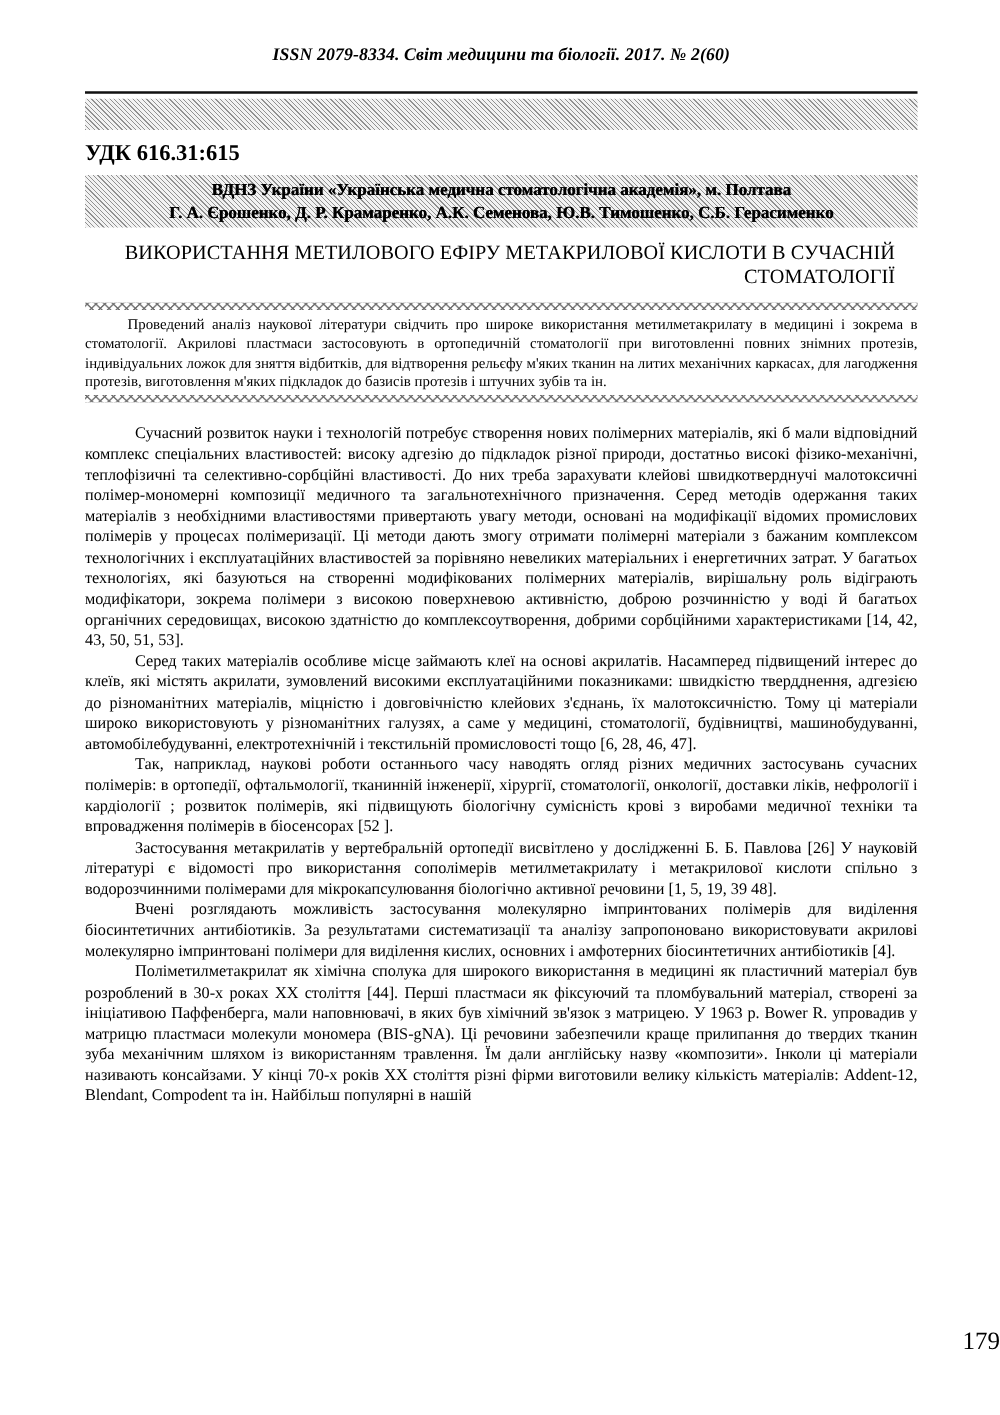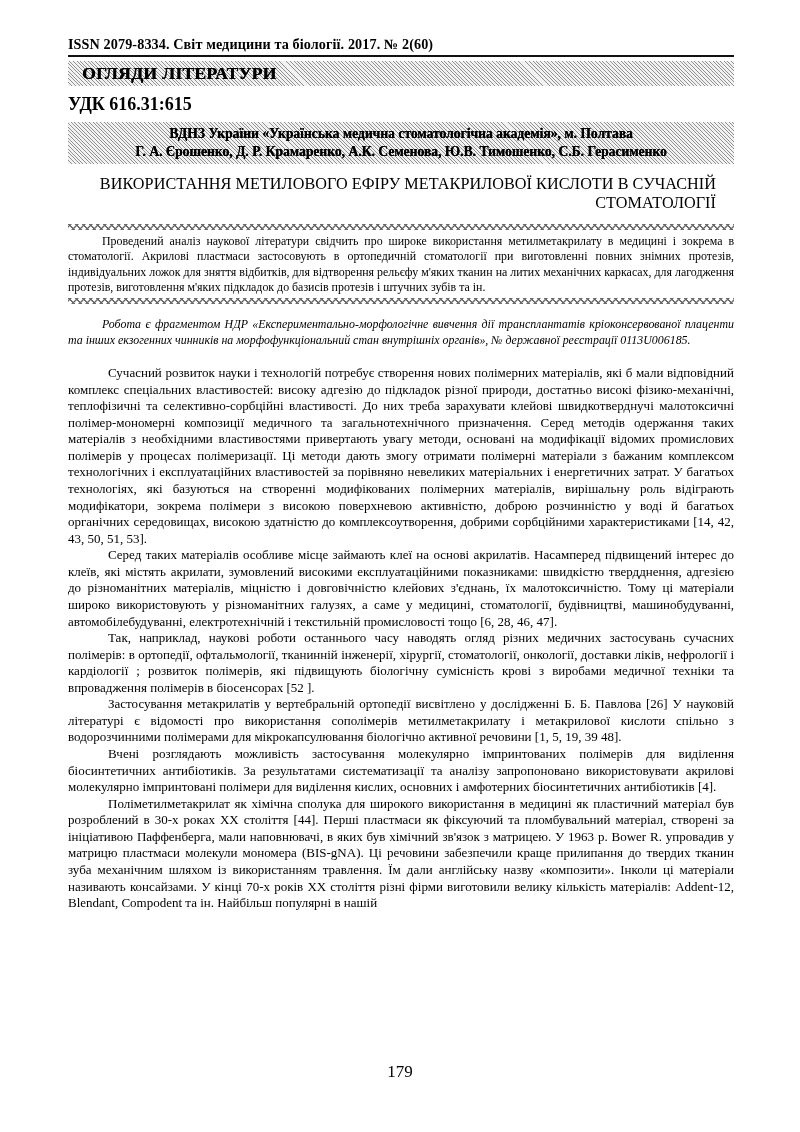--- a/index.html
+++ b/index.html
@@ -22,25 +22,26 @@
 
   .content {
     position: absolute;
     left: 68px;
     top: 36px;
     width: 666px;
   }
 
   
   .running-head {
-    text-align: left;
+    text-align: center;
+    font-style: italic;
     font-weight: bold;
     font-size: 14.2px;
     letter-spacing: 0.1px;
-    padding-bottom: 2px;
+    padding-bottom: 20px;
     white-space: nowrap;
   }
 
   .rule-thick {
     border-top: 2.2px solid #111;
     margin-bottom: 4px;
   }
 
   
   .hatch {
@@ -159,56 +160,54 @@
     margin: 0;
     text-indent: 40px;
   }
 
   
   .folio {
     position: absolute;
     left: 0;
     right: 0;
     top: 1062px;
-    text-align: center;
-    font-size: 17px;
+    text-align: right;
+    font-size: 20px;
   }
 </style>
 </head>
 <body>
 
 <div class="page">
 
   <div class="content">
 
     <div class="running-head">ISSN 2079-8334. Світ медицини та біології. 2017. № 2(60)</div>
     <div class="rule-thick"></div>
 
     <div class="section-band hatch">
-      <span>ОГЛЯДИ ЛІТЕРАТУРИ</span>
     </div>
 
     <div class="udc">УДК 616.31:615</div>
 
     <div class="authors-band hatch">
       <div>ВДНЗ України «Українська медична стоматологічна академія», м. Полтава</div>
       <div>Г. А. Єрошенко, Д. Р. Крамаренко, А.К. Семенова, Ю.В. Тимошенко, С.Б. Герасименко</div>
     </div>
 
     <div class="doc-title">ВИКОРИСТАННЯ МЕТИЛОВОГО ЕФІРУ МЕТАКРИЛОВОЇ КИСЛОТИ В СУЧАСНІЙ СТОМАТОЛОГІЇ</div>
 
     <div class="zigzag"></div>
 
     <div class="abstract">
       <p>Проведений аналіз наукової літератури свідчить про широке використання метилметакрилату в медицині і зокрема в стоматології. Акрилові пластмаси застосовують в ортопедичній стоматології при виготовленні повних знімних протезів, індивідуальних ложок для зняття відбитків, для відтворення рельєфу м'яких тканин на литих механічних каркасах, для лагодження протезів, виготовлення м'яких підкладок до базисів протезів і штучних зубів та ін.</p>
     </div>
 
     <div class="zigzag"></div>
 
-    <div class="note">Робота є фрагментом НДР «Експериментально-морфологічне вивчення дії трансплантатів кріоконсервованої плаценти та інших екзогенних чинників на морфофункціональний стан внутрішніх органів», № державної реєстрації 0113U006185.</div>
 
     <div class="body">
       <p>Сучасний розвиток науки і технологій потребує створення нових полімерних матеріалів, які б мали відповідний комплекс спеціальних властивостей: високу адгезію до підкладок різної природи, достатньо високі фізико-механічні, теплофізичні та селективно-сорбційні властивості. До них треба зарахувати клейові швидкотверднучі малотоксичні полімер-мономерні композиції медичного та загальнотехнічного призначення. Серед методів одержання таких матеріалів з необхідними властивостями привертають увагу методи, основані на модифікації відомих промислових полімерів у процесах полімеризації. Ці методи дають змогу отримати полімерні матеріали з бажаним комплексом технологічних і експлуатаційних властивостей за порівняно невеликих матеріальних і енергетичних затрат. У багатьох технологіях, які базуються на створенні модифікованих полімерних матеріалів, вирішальну роль відіграють модифікатори, зокрема полімери з високою поверхневою активністю, доброю розчинністю у воді й багатьох органічних середовищах, високою здатністю до комплексоутворення, добрими сорбційними характеристиками [14, 42, 43, 50, 51, 53].</p>
       <p>Серед таких матеріалів особливе місце займають клеї на основі акрилатів. Насамперед підвищений інтерес до клеїв, які містять акрилати, зумовлений високими експлуатаційними показниками: швидкістю твердднення, адгезією до різноманітних матеріалів, міцністю і довговічністю клейових з'єднань, їх малотоксичністю. Тому ці матеріали широко використовують у різноманітних галузях, а саме у медицині, стоматології, будівництві, машинобудуванні, автомобілебудуванні, електротехнічній і текстильній промисловості тощо [6, 28, 46, 47].</p>
       <p>Так, наприклад, наукові роботи останнього часу наводять огляд різних медичних застосувань сучасних полімерів: в ортопедії, офтальмології, тканинній інженерії, хірургії, стоматології, онкології, доставки ліків, нефрології і кардіології ; розвиток полімерів, які підвищують біологічну сумісність крові з виробами медичної техніки та впровадження полімерів в біосенсорах [52 ].</p>
       <p>Застосування метакрилатів у вертебральній ортопедії висвітлено у дослідженні Б. Б. Павлова [26] У науковій літературі є відомості про використання сополімерів метилметакрилату і метакрилової кислоти спільно з водорозчинними полімерами для мікрокапсулювання біологічно активної речовини [1, 5, 19, 39 48].</p>
       <p>Вчені розглядають можливість застосування молекулярно імпринтованих полімерів для виділення біосинтетичних антибіотиків. За результатами систематизації та аналізу запропоновано використовувати акрилові молекулярно імпринтовані полімери для виділення кислих, основних і амфотерних біосинтетичних антибіотиків [4].</p>
       <p>Поліметилметакрилат як хімічна сполука для широкого використання в медицині як пластичний матеріал був розроблений в 30-х роках ХХ століття [44]. Перші пластмаси як фіксуючий та пломбувальний матеріал, створені за ініціативою Паффенберга, мали наповнювачі, в яких був хімічний зв'язок з матрицею. У 1963 р. Bower R. упровадив у матрицю пластмаси молекули мономера (BIS-gNA). Ці речовини забезпечили краще прилипання до твердих тканин зуба механічним шляхом із використанням травлення. Їм дали англійську назву «композити». Інколи ці матеріали називають консайзами. У кінці 70-х років ХХ століття різні фірми виготовили велику кількість матеріалів: Addent-12, Blendant, Compodent та ін. Найбільш популярні в нашій</p>
     </div>
 

